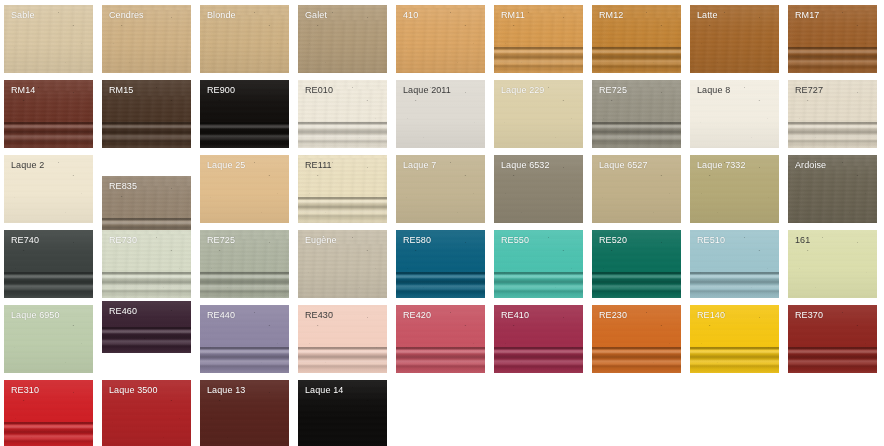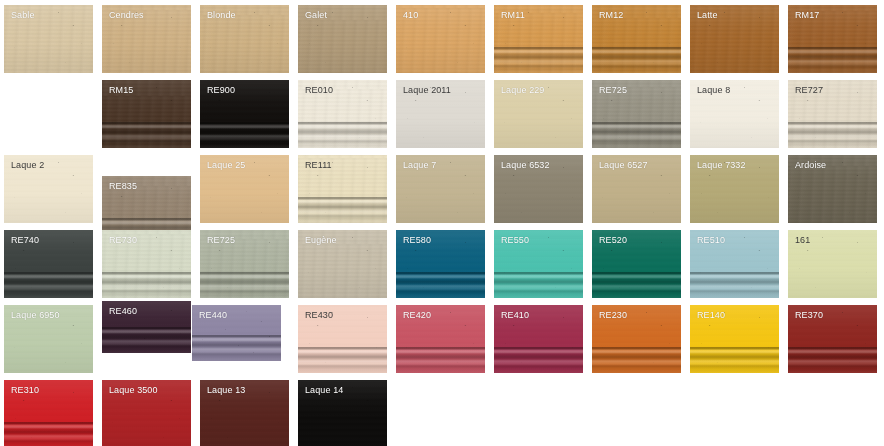--- a/index.html
+++ b/index.html
@@ -205,20 +205,28 @@
       <div class="label">Latte</div>
     </div>
     <div class="swatch wood light-label" style="--base: #9c5f2a; left: 788px; top: 5px; width: 89px; height: 68px;">
       <div class="plate"></div>
       <div class="grain" style="background-position: 10px 6px;"></div>
       <div class="speckle" style="transform: none;"></div>
       <div class="moulding"></div>
       <div class="shade"></div>
       <div class="label">RM17</div>
     </div>
+    <div class="swatch wood light-label" style="--base: #6b3326; left: 4px; top: 80px; width: 89px; height: 68px;">
+      <div class="plate"></div>
+      <div class="grain" style="background-position: 17px 11px;"></div>
+      <div class="speckle" style="transform: scaleX(-1);"></div>
+      <div class="moulding"></div>
+      <div class="shade"></div>
+      <div class="label">RM14</div>
+    </div>
     <div class="swatch wood light-label" style="--base: #4a3526; left: 102px; top: 80px; width: 89px; height: 68px;">
       <div class="plate"></div>
       <div class="grain" style="background-position: 1px 16px;"></div>
       <div class="speckle" style="transform: none;"></div>
       <div class="moulding"></div>
       <div class="shade"></div>
       <div class="label">RM15</div>
     </div>
     <div class="swatch lacquer light-label" style="--base: #120f0d; left: 200px; top: 80px; width: 89px; height: 68px;">
       <div class="plate"></div>
@@ -416,21 +424,21 @@
       <div class="label">Laque 6950</div>
     </div>
     <div class="swatch lacquer light-label" style="--base: #3a2232; left: 102px; top: 292px; width: 89px; height: 52px; margin-top: 9px;">
       <div class="plate"></div>
       <div class="grain" style="background-position: 6px 15px;"></div>
       <div class="speckle" style="transform: scaleX(-1);"></div>
       <div class="moulding"></div>
       <div class="shade"></div>
       <div class="label">RE460</div>
     </div>
-    <div class="swatch lacquer light-label" style="--base: #8d85a3; left: 192px; top: 305px; width: 89px; height: 56px;">
+    <div class="swatch lacquer light-label" style="--base: #8d85a3; left: 200px; top: 305px; width: 89px; height: 68px;">
       <div class="plate"></div>
       <div class="grain" style="background-position: 13px 3px;"></div>
       <div class="speckle" style="transform: none;"></div>
       <div class="moulding"></div>
       <div class="shade"></div>
       <div class="label">RE440</div>
     </div>
     <div class="swatch lacquer dark-label" style="--base: #f3cfc0; left: 298px; top: 305px; width: 89px; height: 68px; padding-left: 9px;">
       <div class="plate"></div>
       <div class="grain" style="background-position: 20px 8px;"></div>

